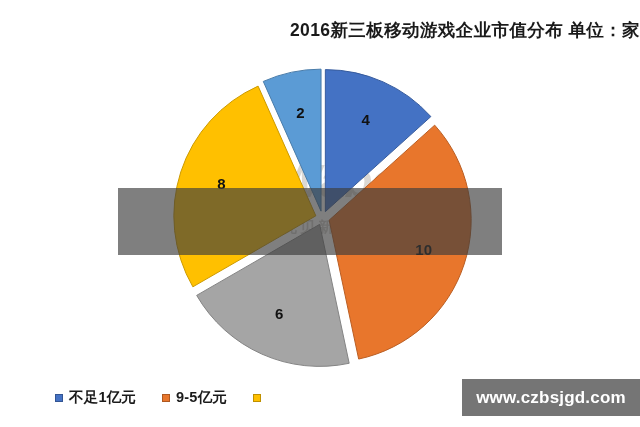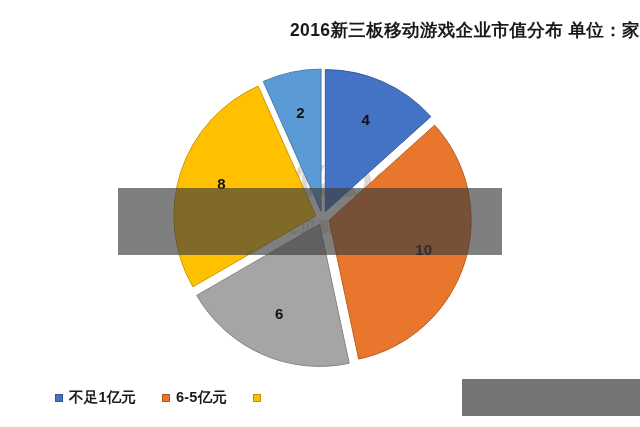--- a/index.html
+++ b/index.html
@@ -214,22 +214,23 @@
 
   <div id="overlay-band"></div>
 
   <div id="legend">
       <div class="legend-item">
         <span class="legend-swatch" style="background: rgb(68, 114, 196);"></span>
         <span class="legend-label">不足1亿元</span>
       </div>
       <div class="legend-item">
         <span class="legend-swatch" style="background: rgb(232, 118, 44);"></span>
-        <span class="legend-label">6-5亿元</span>
+        <span class="legend-label">9-5亿元</span>
       </div>
       <div class="legend-item">
         <span class="legend-swatch" style="background: rgb(255, 192, 0);"></span>
       </div>
     </div>
 
   <div id="url-band"></div>
+  <div id="url-text">www.czbsjgd.com</div>
 
 </div>
 
 </body></html>

